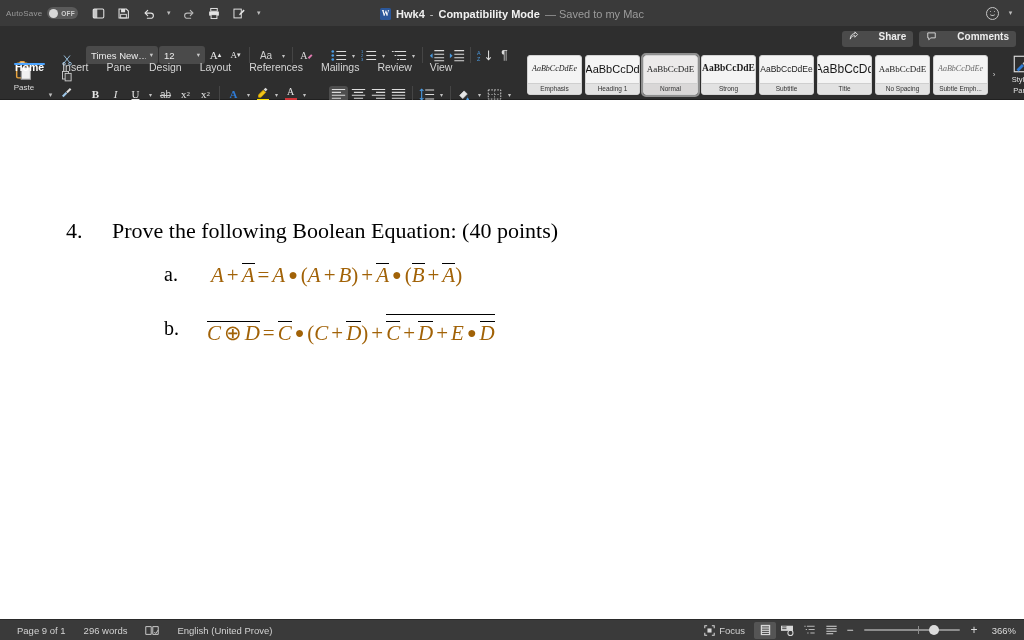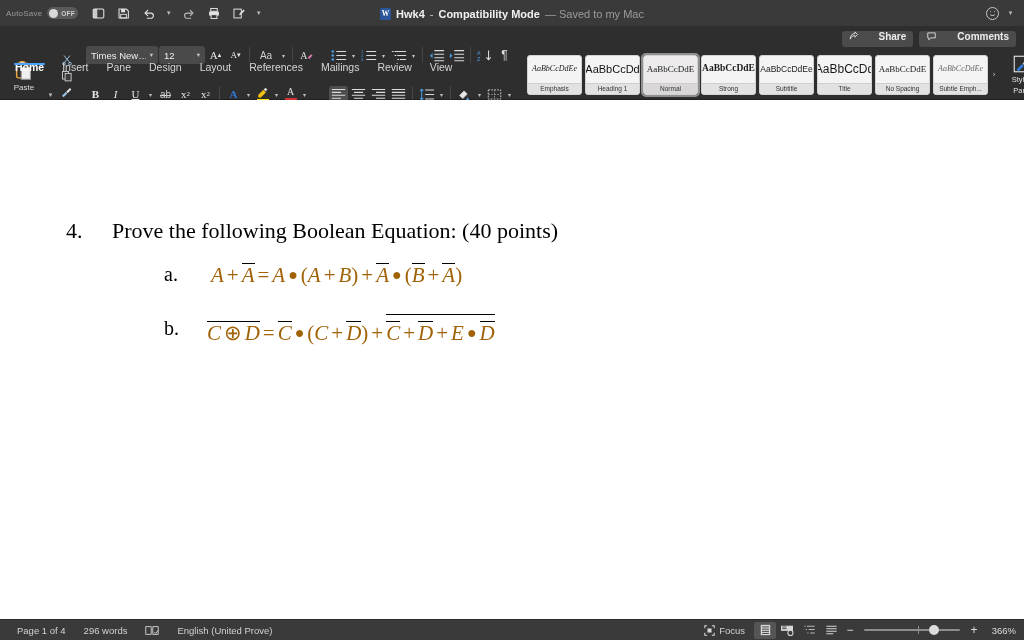--- a/index.html
+++ b/index.html
@@ -602,21 +602,21 @@
 
       <div class="q-line item-b">b.</div>
       <div class="eq eq-b">
         <span class="ov"><i>C</i><span class="op">⊕</span><i>D</i></span><span class="op">=</span><span class="ov"><i>C</i></span><span class="dot">●</span><span>(</span><i>C</i><span class="op">+</span><span class="ov"><i>D</i></span><span>)</span><span class="op">+</span><span class="ov2"><span class="ov"><i>C</i></span><span class="op">+</span><span class="ov"><i>D</i></span><span class="op">+</span><i>E</i><span class="dot">●</span><span class="ov"><i>D</i></span></span>
       </div>
 
     </div>
   </div>
 
   <div class="statusbar">
-    <div class="sb-item">Page 1 of 4</div>
+    <div class="sb-item">Page 9 of 1</div>
     <div class="sb-item">296 words</div>
     <div class="sb-item">
       <svg width="14" height="11" viewBox="0 0 18 14">
           <path d="M1 2h7v10H1zM10 2h7v10h-7z" fill="none" stroke="#d2d2d2" stroke-width="1.2"></path>
           <path d="M12 9l1.8 1.8L17 6.4" stroke="#d2d2d2" stroke-width="1.2" fill="none"></path>
         </svg>
     </div>
     <div class="sb-item">English (United Prove)</div>
 
     <div class="sb-right">

